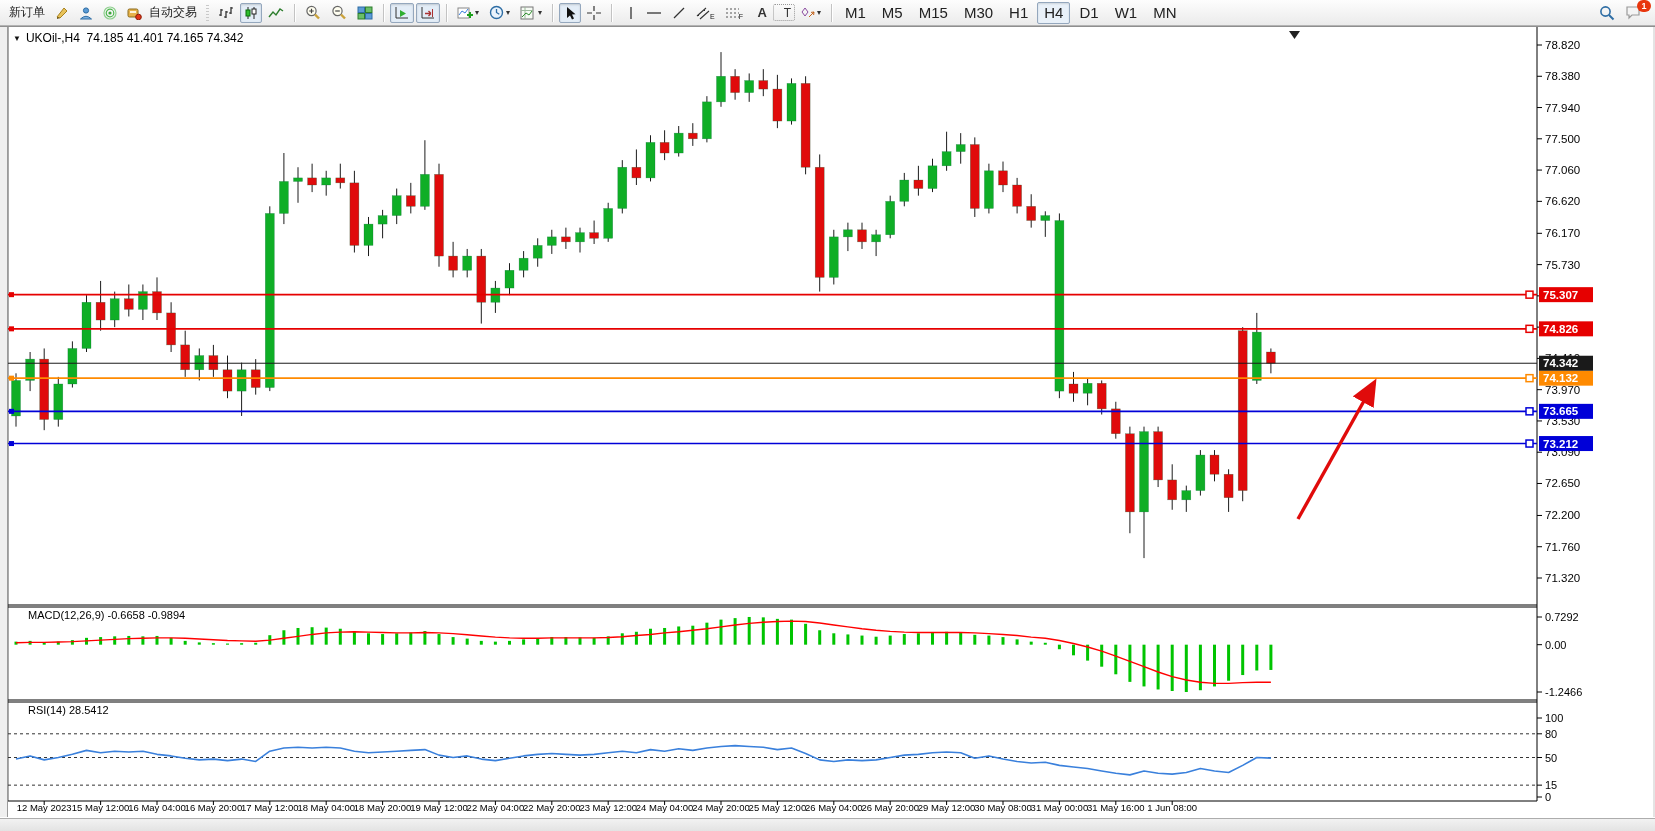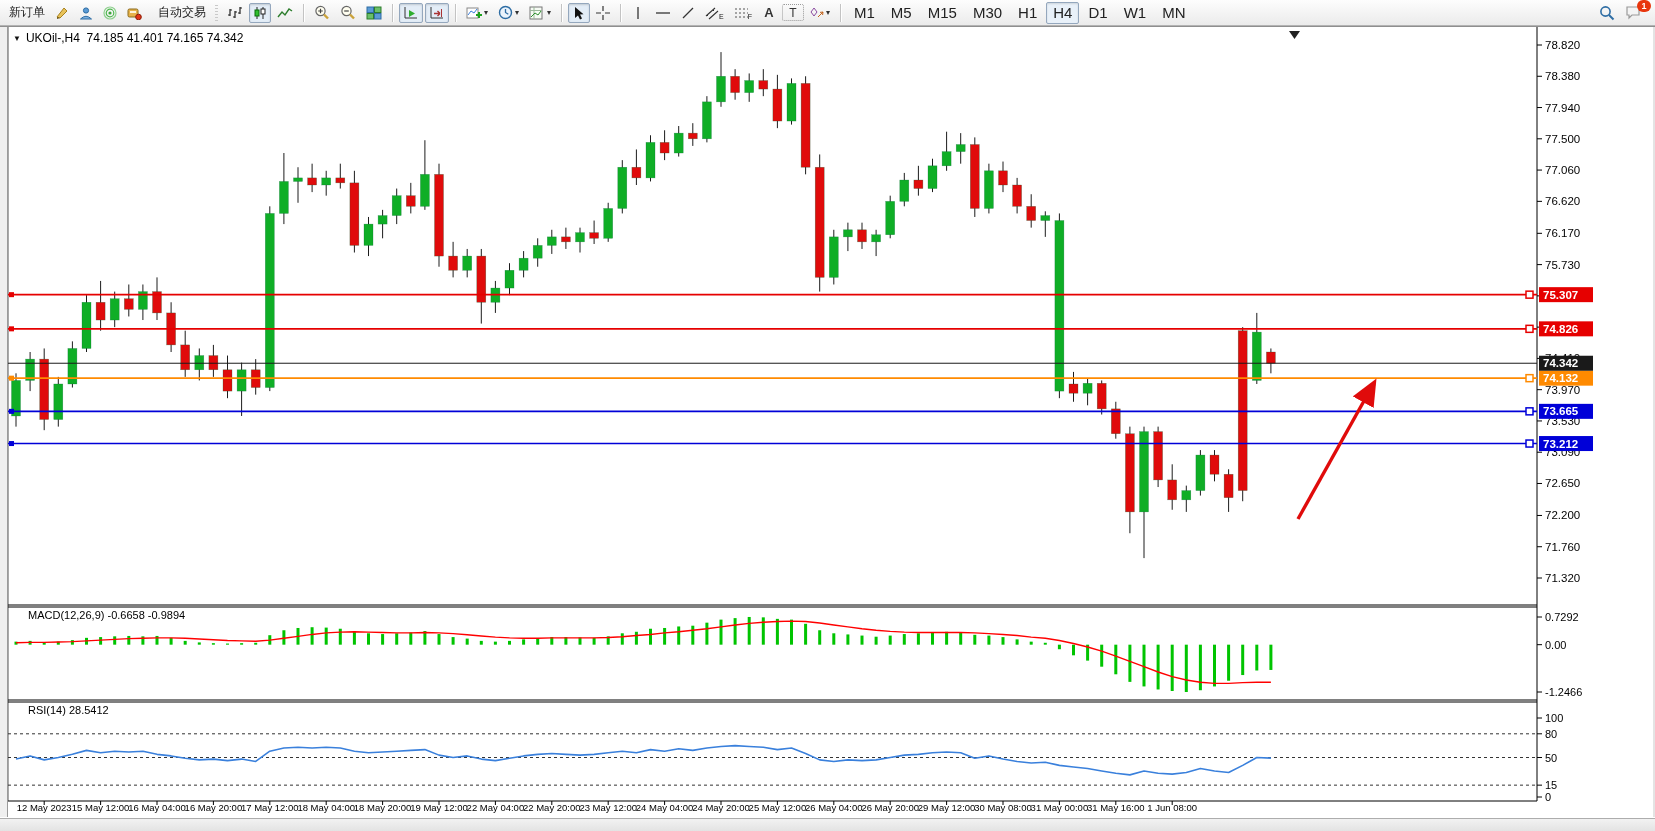--- a/index.html
+++ b/index.html
@@ -1,21 +1,21 @@
 <!DOCTYPE html>
 <html><head>
 <meta charset="utf-8">
 <style>
   html,body{margin:0;padding:0;width:1655px;height:831px;overflow:hidden;background:#fff;
     font-family:"Liberation Sans","DejaVu Sans",sans-serif;-webkit-font-smoothing:antialiased}
   
   .toolbar{position:absolute;top:0;left:0;width:1655px;height:26px;box-sizing:border-box;
     background:linear-gradient(#fdfdfd,#ebebeb);border-bottom:1px solid #b3b3b3;
     display:flex;align-items:center;padding:0 5px;gap:2px;font-size:12px;color:#222;z-index:20}
-  .tb{height:20px;min-width:22px;display:flex;align-items:center;justify-content:center;
+  .tb{height:20px;min-width:22px;display:flex;align-items:center;justify-content:flex-end;
     border:1px solid transparent;border-radius:2px;padding:0 3px;box-sizing:border-box}
   .tb.active{border-color:#94a7bd;background:#e3edf7;box-shadow:inset 0 1px 2px rgba(0,0,0,.15)}
   .tb-sep{width:1px;height:18px;background:#c3c3c3;margin:0 4px;box-shadow:1px 0 0 #fff}
   .grip{width:3px;height:16px;margin:0 3px;
     background:repeating-linear-gradient(180deg,#c9c9c9 0 1px,rgba(0,0,0,0) 1px 3px)}
   .caret{font-size:8px;color:#333;margin-left:2px}
   .tf{font-size:15px;color:#222;padding:0 6px;height:20px;display:flex;align-items:center;
     border:1px solid transparent;border-radius:2px}
   .tf.active{border-color:#94a7bd;background:#e9f1f9;box-shadow:inset 0 1px 2px rgba(0,0,0,.12)}
   .toolbar .spacer{flex:1}
@@ -63,21 +63,21 @@
         <circle cx="7" cy="7" r="3.8" fill="none" stroke="#4db84d" stroke-width="1.2"></circle>
         <circle cx="7" cy="7" r="6" fill="none" stroke="#8fd08f" stroke-width="1.2"></circle>
       </svg>
   </div>
   <div class="tb" style="position:relative">
     <svg width="15" height="14">
         <rect x="1" y="3" width="10" height="8" rx="1.5" fill="#e7b24a" stroke="#8a6a1c"></rect>
         <rect x="3" y="5" width="6" height="2" fill="#fdf3da"></rect>
         <circle cx="11.5" cy="11" r="2.8" fill="#e33517" stroke="#8e1d07"></circle>
       </svg>
-    <span class="cn" style="margin-left:16px">自动交易</span>
+    <span class="cn" style="margin-left:7px">自动交易</span>
   </div>
 
   <span class="grip"></span>
   <div class="tb">
     <svg width="16" height="14">
         <path d="M3,10 V3 M1,9 H3 M3,4 H5 M8,12 V5 M6,11 H8 M8,6 H10 M13,8 V1 M11,7 H13 M13,2 H15" stroke="#222" stroke-width="1.2" fill="none"></path>
       </svg>
   </div>
   <div class="tb active">
     <svg width="14" height="14">

